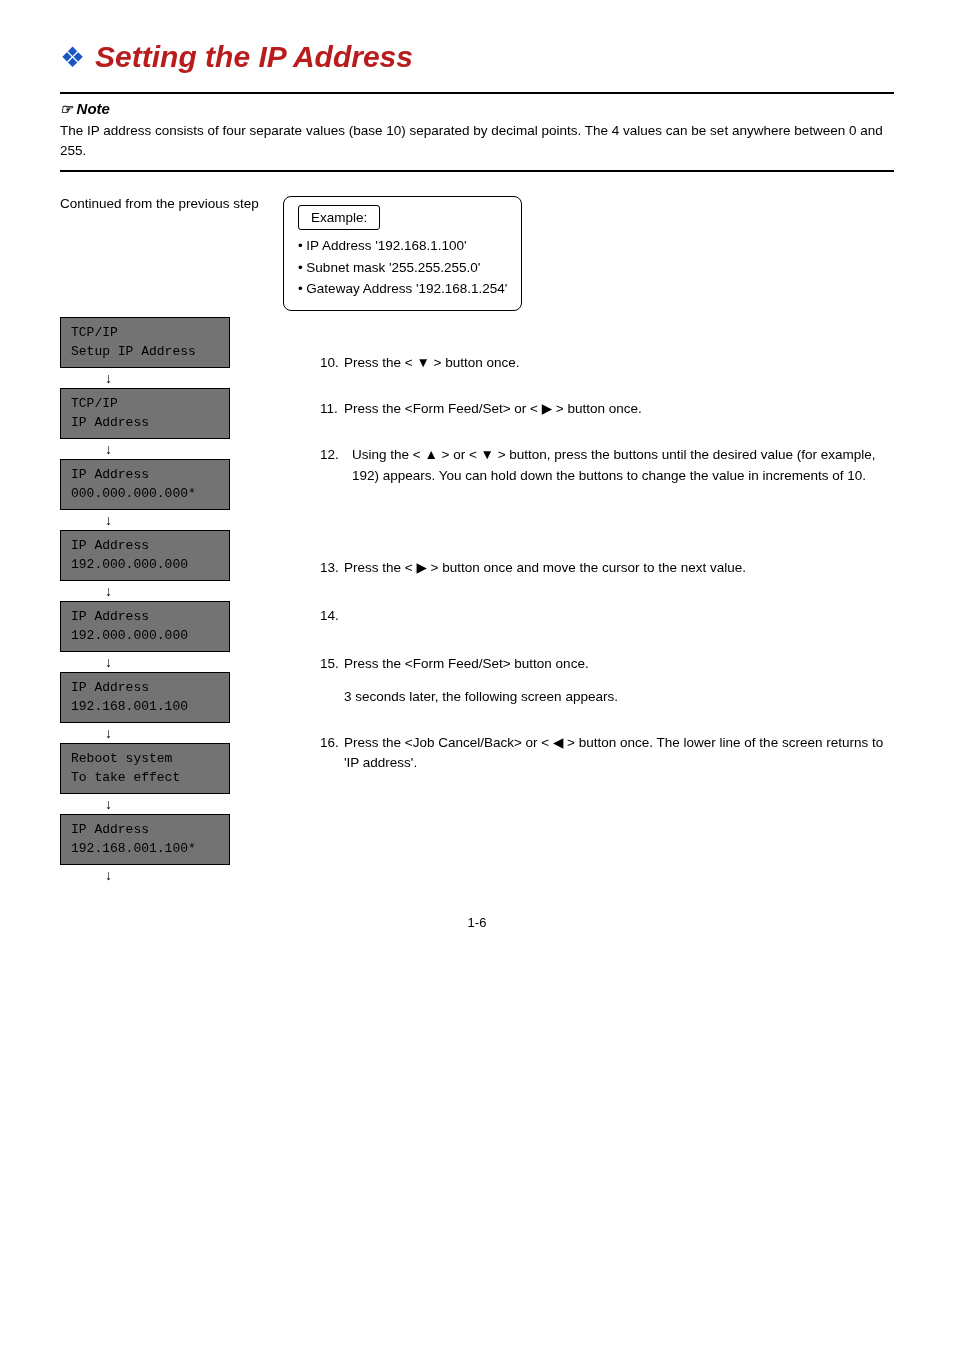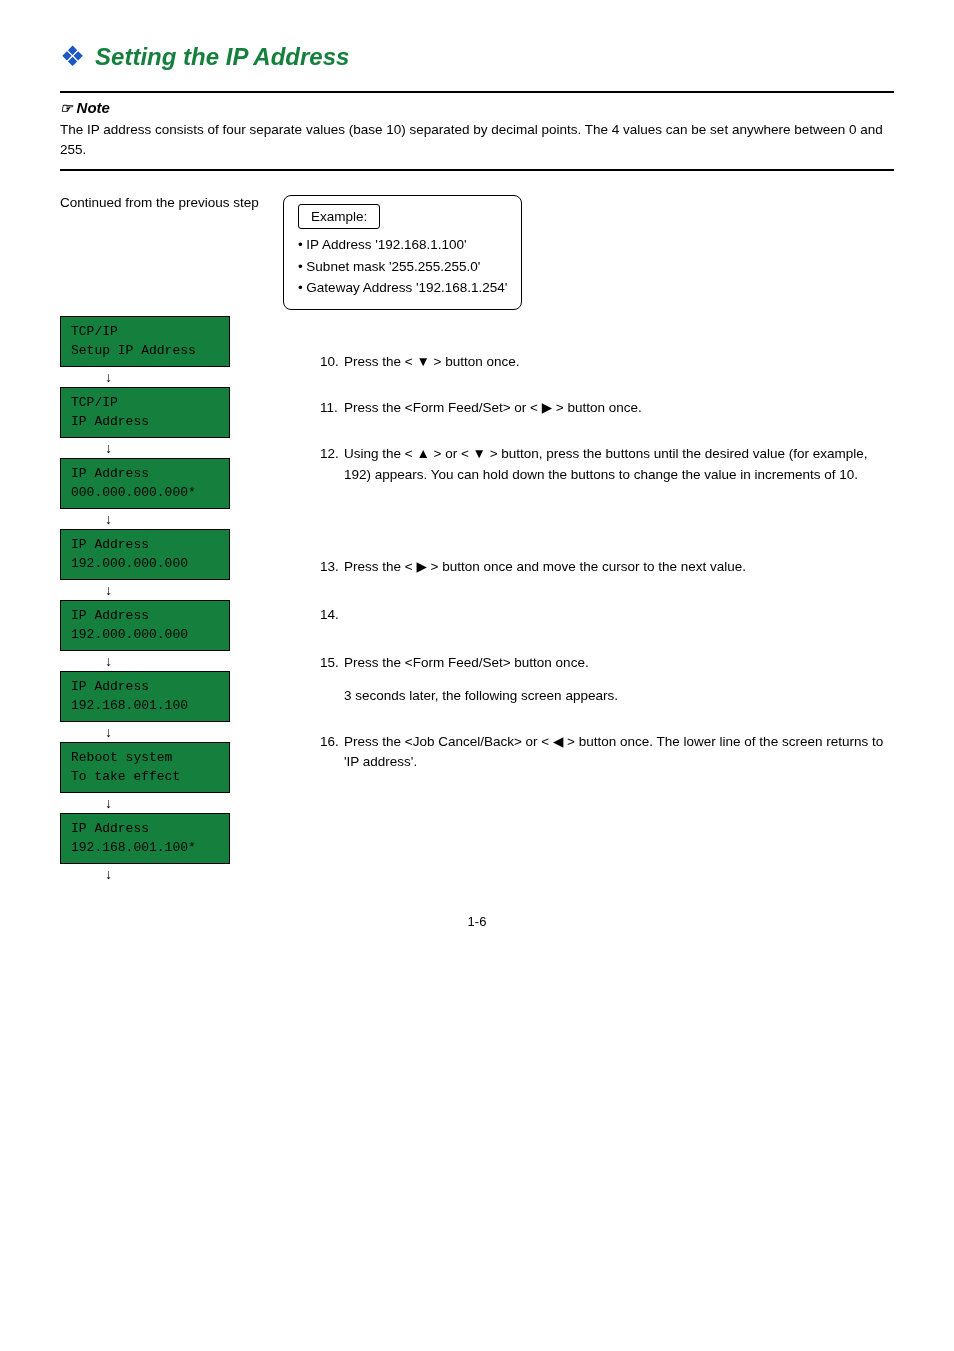--- a/index.html
+++ b/index.html
@@ -17,24 +17,24 @@
       display: flex;
       align-items: center;
       gap: 10px;
       margin-bottom: 18px;
     }
     .diamond-icon {
       color: #1a56c4;
       font-size: 28px;
     }
     .title-text {
-      font-size: 24px;
+      font-size: 30px;
       font-weight: bold;
       font-style: italic;
-      color: #15803d;
+      color: #b91c1c;
     }
 
     .note-section {
       border-top: 2px solid #000;
       border-bottom: 2px solid #000;
       padding: 6px 0 8px 0;
       margin-bottom: 24px;
     }
     .note-label {
       font-weight: bold;
@@ -54,21 +54,21 @@
       line-height: 1.5;
     }
 
     .lcd-box {
       border: 1px solid #000;
       padding: 5px 10px;
       font-family: 'Courier New', Courier, monospace;
       font-size: 13px;
       line-height: 1.5;
       min-width: 170px;
-      background: #15803d;
+      background: #737373;
       margin-bottom: 0;
     }
     .example-items {
       list-style: none;
       padding: 0;
     }
     .example-items li::before {
       content: '• ';
     }
 
@@ -247,21 +247,21 @@
     <div style="margin-bottom: 26px; margin-top: 36px;" class="instr-block">
       <span class="num">10.</span>
       <span>Press the &lt; ▼ &gt; button once.</span>
     </div>
 
     <div style="margin-bottom: 26px; margin-top: 10px;" class="instr-block">
       <span class="num">11.</span>
       <span>Press the &lt;Form Feed/Set&gt; or &lt; ▶ &gt; button once.</span>
     </div>
 
-    <div style="margin-bottom: 72px; margin-top: 10px;" class="instr-block">
+    <div style="margin-bottom: 72px; margin-top: 10px; gap: 8px;" class="instr-block">
       <span class="num">12.</span>
       <span>Using the &lt; ▲ &gt; or &lt; ▼ &gt; button, press the buttons until the desired value (for example, 192) appears. You can hold down the buttons to change the value in increments of 10.</span>
     </div>
 
     <div style="margin-bottom: 28px; margin-top: 2px;" class="instr-block">
       <span class="num">13.</span>
       <span>Press the &lt; ▶ &gt; button once and move the cursor to the next value.</span>
     </div>
 
     <div style="margin-bottom: 28px;" class="instr-block">

